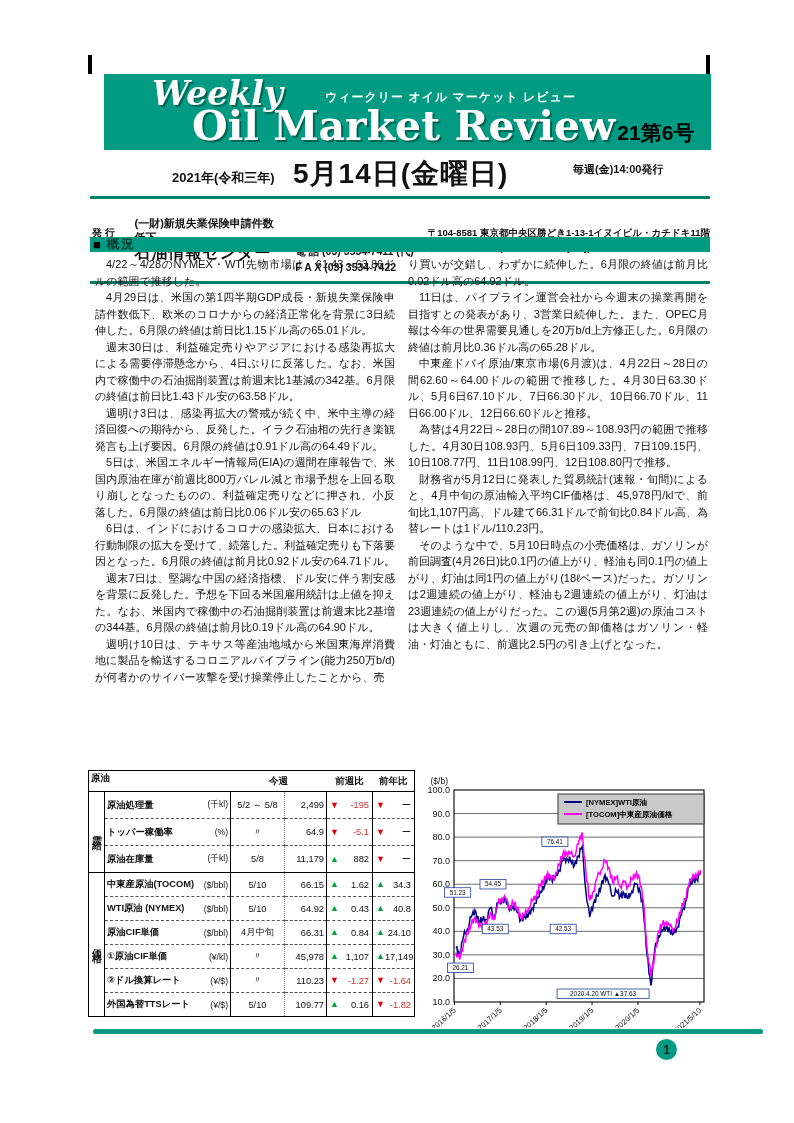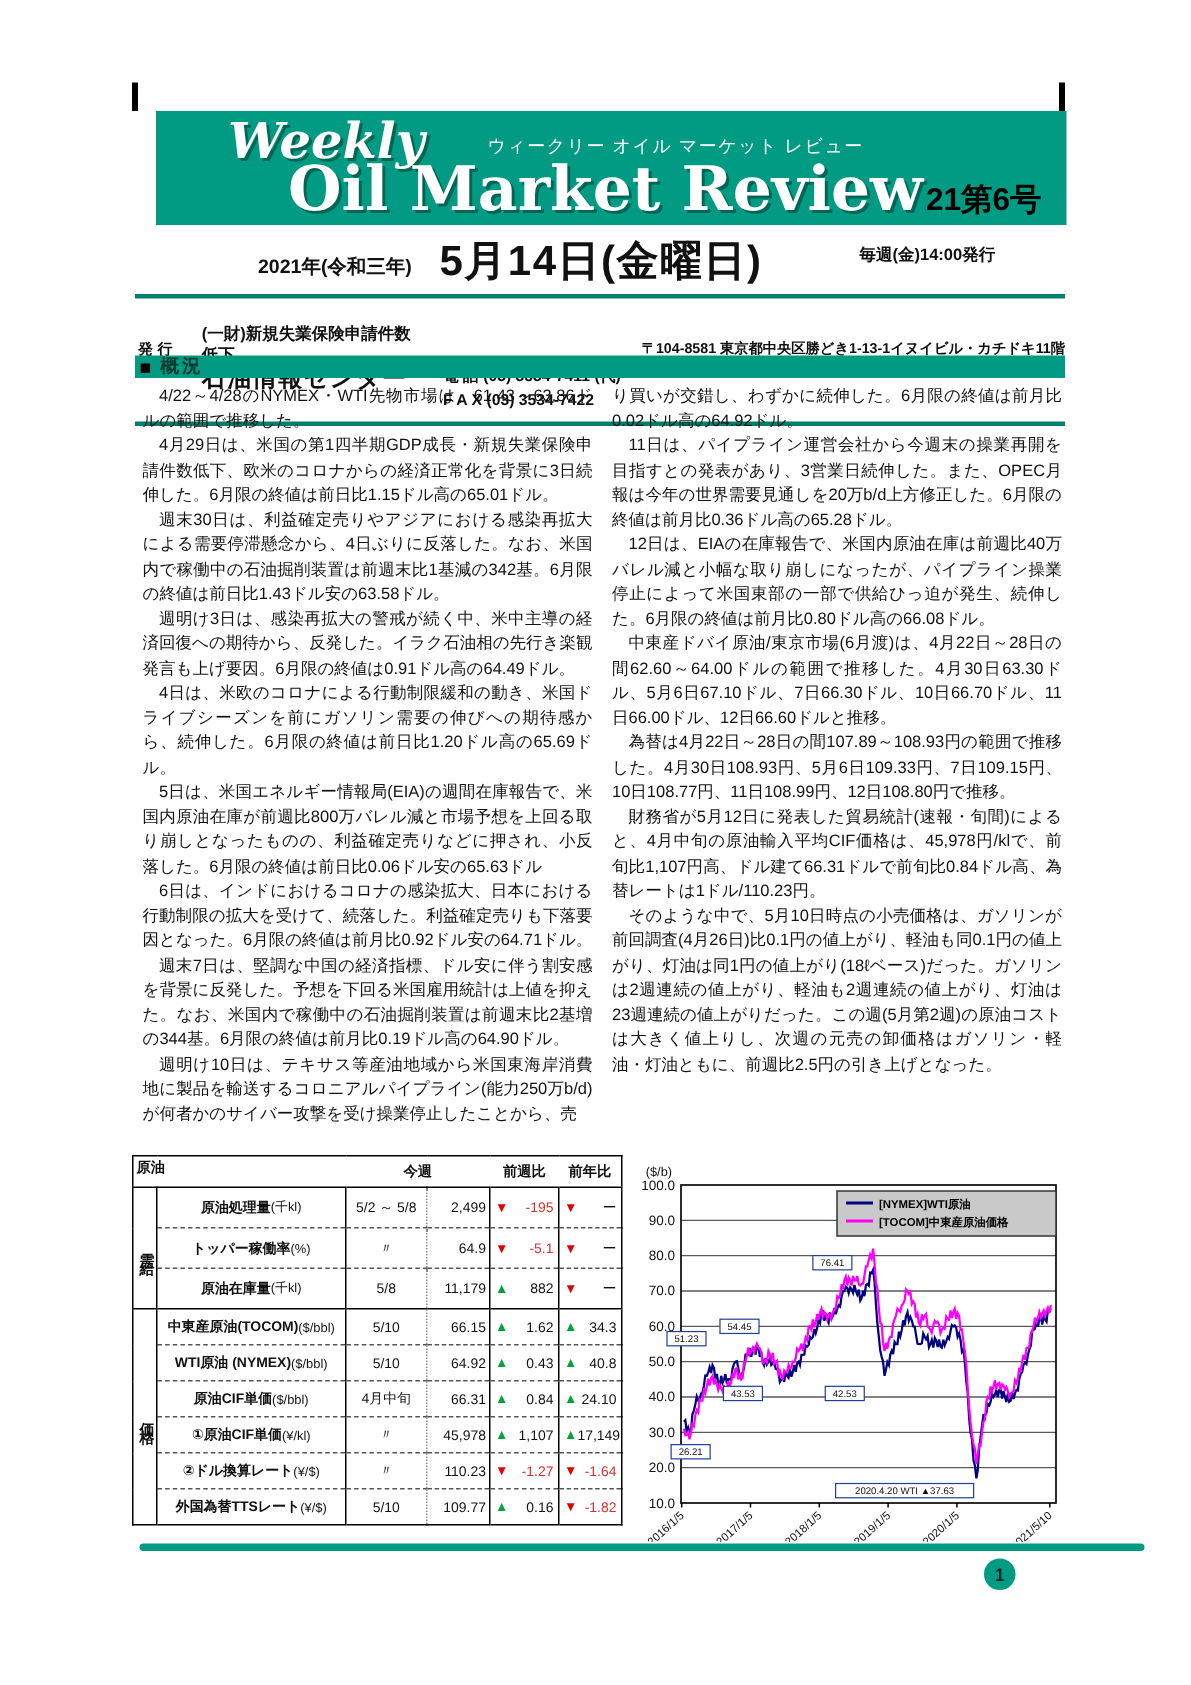--- a/index.html
+++ b/index.html
@@ -8,21 +8,21 @@
 
   .corner-mark{position:absolute;background:#000;}
   .corner-mark.tl{left:88px;top:55px;width:4px;height:19px;}
   .corner-mark.tr{left:706px;top:55px;width:4px;height:19px;}
 
   
   .banner{position:absolute;left:104px;top:74px;width:607px;height:76px;background:#009b82;}
   .banner-line1{display:flex;align-items:flex-end;padding-top:3px;}
   .weekly{font-family:"DejaVu Serif","Liberation Serif",serif;font-style:italic;font-weight:bold;
           font-size:33px;color:#fff;margin-left:48px;line-height:1;text-shadow:2px 2px 0 rgba(0,0,0,.35);}
-  .kana{color:#fff;font-size:12px;font-weight:normal;margin:0 0 4px 42px;letter-spacing:1px;}
+  .kana{color:#fff;font-size:12px;font-weight:bold;margin:0 0 4px 42px;letter-spacing:1px;}
   .banner-line2{margin-top:-4px;white-space:nowrap;}
   .omr{font-family:"DejaVu Serif","Liberation Serif",serif;font-weight:bold;
        font-size:41px;color:#fff;margin-left:88px;line-height:1;text-shadow:2px 2px 0 rgba(0,0,0,.35);}
   .issue{color:#000;font-size:21px;font-weight:800;margin-left:2px;}
 
   
   .dateline{position:absolute;left:0;top:150px;width:794px;height:46px;}
   .dl-year{position:absolute;left:172px;top:19px;font-size:13px;font-weight:bold;}
   .dl-date{position:absolute;left:293px;top:5px;font-size:28px;font-weight:800;letter-spacing:1px;}
   .dl-pub{position:absolute;left:573px;top:12px;font-size:11px;font-weight:bold;}
@@ -55,21 +55,21 @@
   #table-wrap{position:absolute;left:88px;top:770px;width:328px;}
   table.oil{border-collapse:collapse;width:326px;table-layout:fixed;font-size:9.3px;
             border:1.6px solid #000;}
   table.oil th,table.oil td{padding:1px 2px;overflow:hidden;white-space:nowrap;}
   table.oil thead th{border-bottom:1.4px solid #000;font-weight:600;font-size:9.5px;height:18px;}
   th.h-crude{text-align:left;vertical-align:top;font-weight:600;}
   td.c-group{border-right:1px solid #000;text-align:center;vertical-align:middle;}
   .vtext{writing-mode:vertical-rl;text-orientation:upright;margin:0 auto;font-weight:bold;
          font-size:10px;letter-spacing:5px;line-height:1;}
   td.c-name{border-right:1.2px solid #000;}
-  .name-in{display:flex;justify-content:center;align-items:center;}
+  .name-in{display:flex;justify-content:space-between;align-items:center;}
   .nm{font-weight:600;}
   .un{font-size:8.6px;}
   td.c-period{text-align:center;border-right:1px dotted #888;}
   td.c-value{text-align:right;padding-right:3px;border-right:1.5px solid #000;}
   td.c-wow{border-right:1.2px solid #000;}
   .cmp{display:flex;justify-content:space-between;align-items:center;padding:0 1px;}
   .arr{font-size:9px;line-height:1;}
   .arr.up{color:#00a33a;}
   .arr.down{color:#e00000;}
   .cv{font-size:9.3px;}
@@ -137,30 +137,28 @@
     <span class="section-sq">■</span>
     <span class="section-title">概況</span>
   </div>
 
   <div class="columns">
     <div class="col" id="col-left">
         <p>4/22～4/28のNYMEX・WTI先物市場は、61.43～63.86ドルの範囲で推移した。</p>
         <p>4月29日は、米国の第1四半期GDP成長・新規失業保険申請件数低下、欧米のコロナからの経済正常化を背景に3日続伸した。6月限の終値は前日比1.15ドル高の65.01ドル。</p>
         <p>週末30日は、利益確定売りやアジアにおける感染再拡大による需要停滞懸念から、4日ぶりに反落した。なお、米国内で稼働中の石油掘削装置は前週末比1基減の342基。6月限の終値は前日比1.43ドル安の63.58ドル。</p>
         <p>週明け3日は、感染再拡大の警戒が続く中、米中主導の経済回復への期待から、反発した。イラク石油相の先行き楽観発言も上げ要因。6月限の終値は0.91ドル高の64.49ドル。</p>
-        <p>4日は、米欧のコロナによる行動制限緩和の動き、米国ドライブシーズンを前にガソリン需要の伸びへの期待感から、続伸した。6月限の終値は前日比1.20ドル高の65.69ドル。</p>
         <p>5日は、米国エネルギー情報局(EIA)の週間在庫報告で、米国内原油在庫が前週比800万バレル減と市場予想を上回る取り崩しとなったものの、利益確定売りなどに押され、小反落した。6月限の終値は前日比0.06ドル安の65.63ドル</p>
         <p>6日は、インドにおけるコロナの感染拡大、日本における行動制限の拡大を受けて、続落した。利益確定売りも下落要因となった。6月限の終値は前月比0.92ドル安の64.71ドル。</p>
         <p>週末7日は、堅調な中国の経済指標、ドル安に伴う割安感を背景に反発した。予想を下回る米国雇用統計は上値を抑えた。なお、米国内で稼働中の石油掘削装置は前週末比2基増の344基。6月限の終値は前月比0.19ドル高の64.90ドル。</p>
         <p>週明け10日は、テキサス等産油地域から米国東海岸消費地に製品を輸送するコロニアルパイプライン(能力250万b/d)が何者かのサイバー攻撃を受け操業停止したことから、売</p>
       </div>
     <div class="col" id="col-right">
         <p class="noindent">り買いが交錯し、わずかに続伸した。6月限の終値は前月比0.02ドル高の64.92ドル。</p>
         <p>11日は、パイプライン運営会社から今週末の操業再開を目指すとの発表があり、3営業日続伸した。また、OPEC月報は今年の世界需要見通しを20万b/d上方修正した。6月限の終値は前月比0.36ドル高の65.28ドル。</p>
-        <p>12日は、EIAの在庫報告で、米国内原油在庫は前週比40万バレル減と小幅な取り崩しになったが、パイプライン操業停止によって米国東部の一部で供給ひっ迫が発生、続伸した。6月限の終値は前月比0.80ドル高の66.08ドル。</p>
         <p>中東産ドバイ原油/東京市場(6月渡)は、4月22日～28日の間62.60～64.00ドルの範囲で推移した。4月30日63.30ドル、5月6日67.10ドル、7日66.30ドル、10日66.70ドル、11日66.00ドル、12日66.60ドルと推移。</p>
         <p>為替は4月22日～28日の間107.89～108.93円の範囲で推移した。4月30日108.93円、5月6日109.33円、7日109.15円、10日108.77円、11日108.99円、12日108.80円で推移。</p>
         <p>財務省が5月12日に発表した貿易統計(速報・旬間)によると、4月中旬の原油輸入平均CIF価格は、45,978円/klで、前旬比1,107円高、ドル建て66.31ドルで前旬比0.84ドル高、為替レートは1ドル/110.23円。</p>
         <p>そのような中で、5月10日時点の小売価格は、ガソリンが前回調査(4月26日)比0.1円の値上がり、軽油も同0.1円の値上がり、灯油は同1円の値上がり(18ℓベース)だった。ガソリンは2週連続の値上がり、軽油も2週連続の値上がり、灯油は23週連続の値上がりだった。この週(5月第2週)の原油コストは大きく値上りし、次週の元売の卸価格はガソリン・軽油・灯油ともに、前週比2.5円の引き上げとなった。</p>
       </div>
   </div>
 
   <div id="table-wrap">
       <table class="oil">
         <colgroup>

